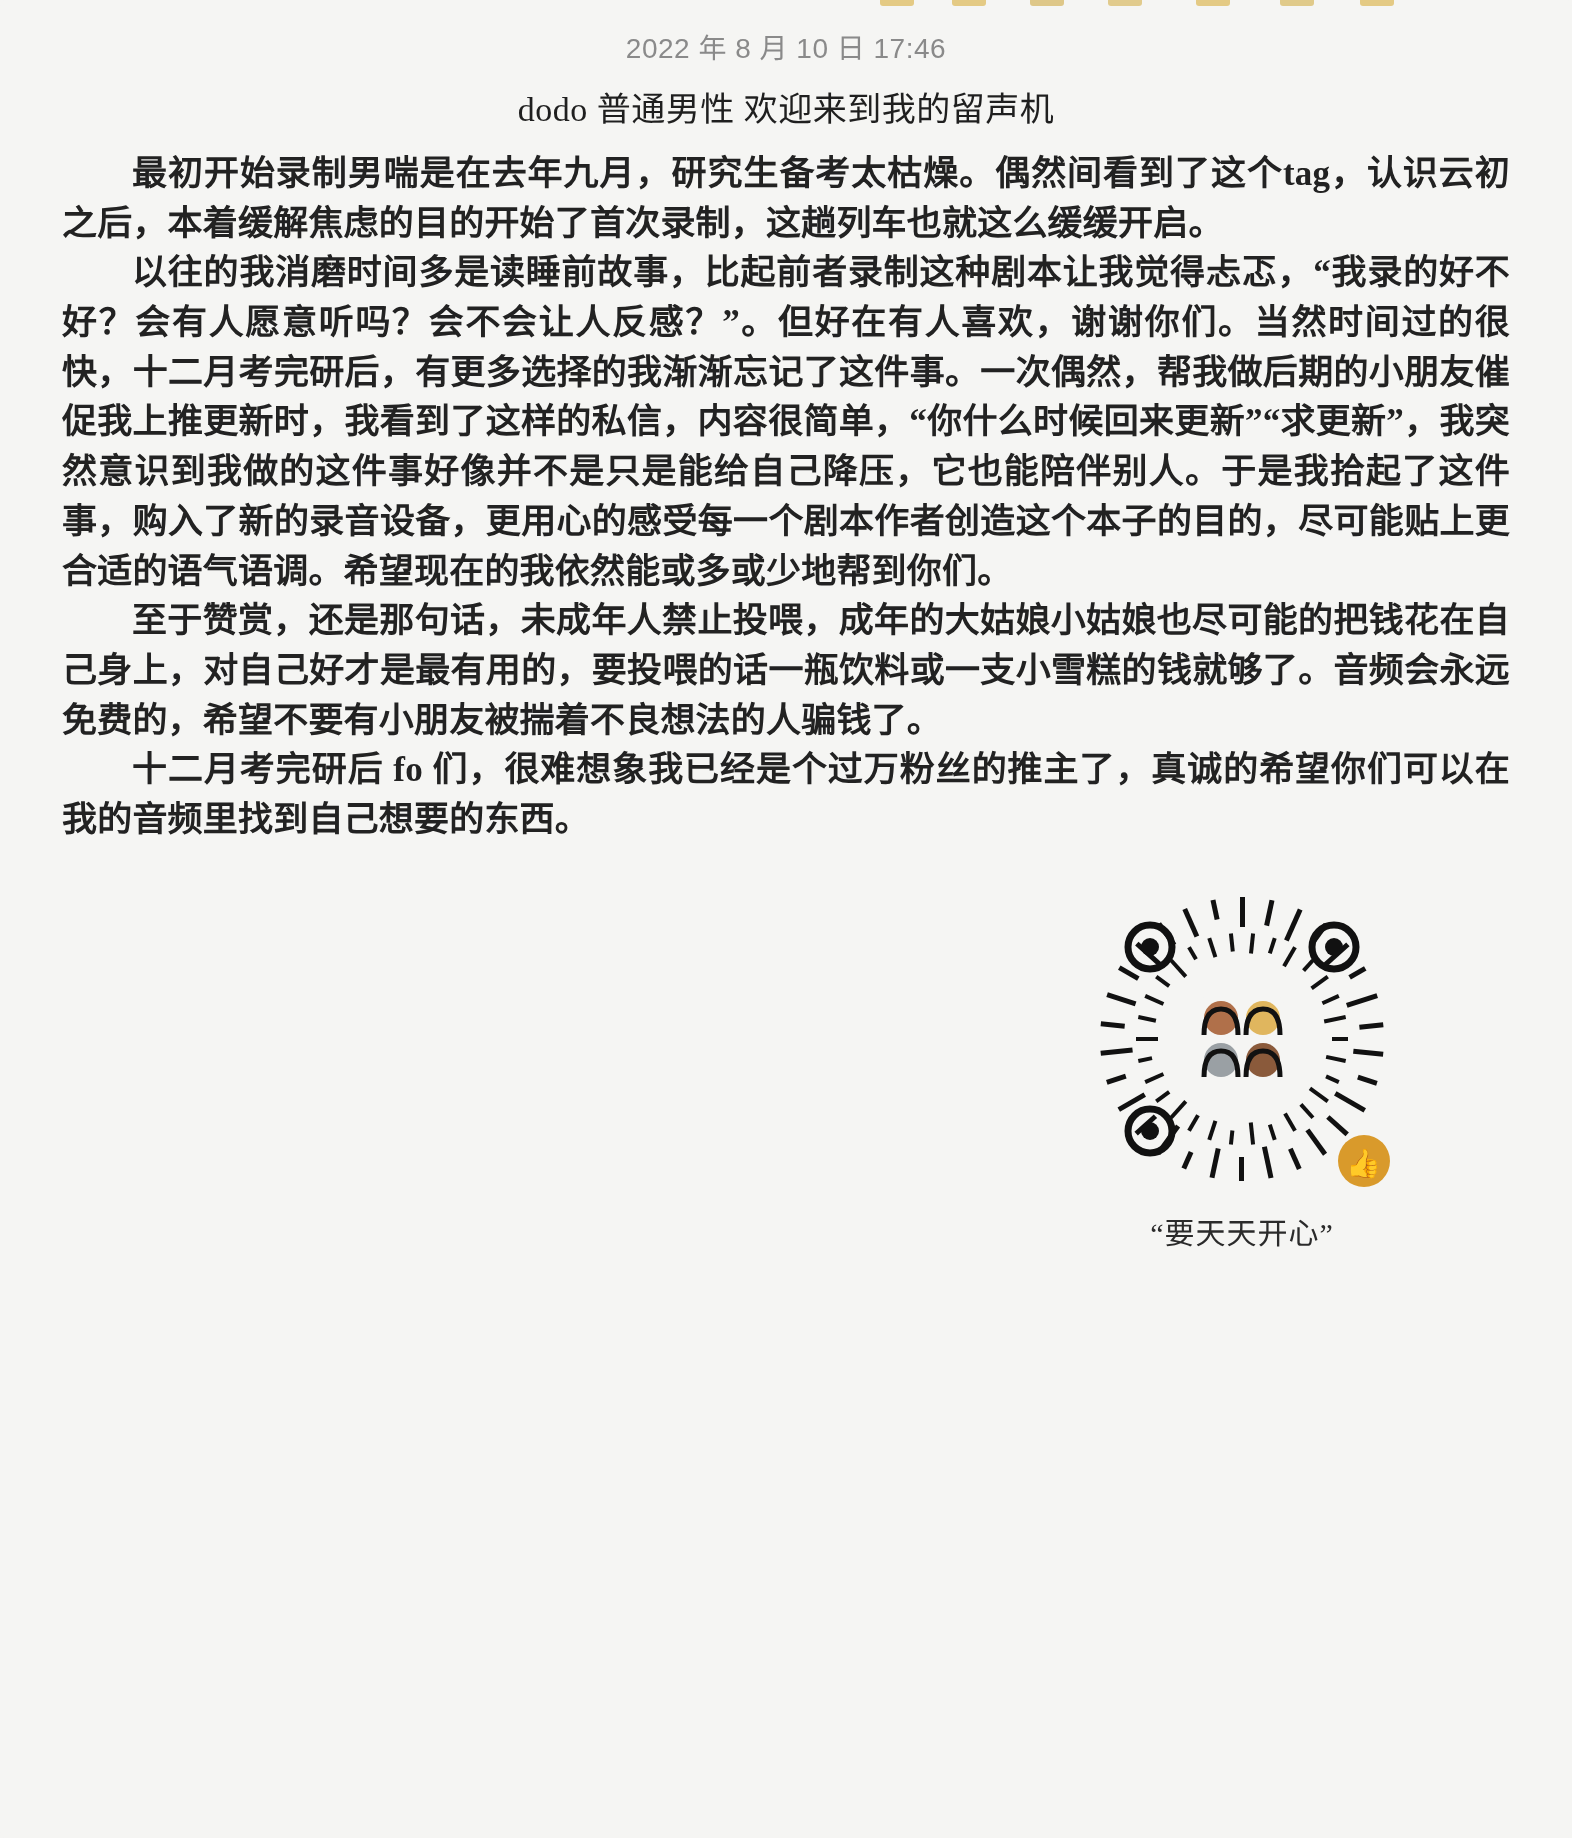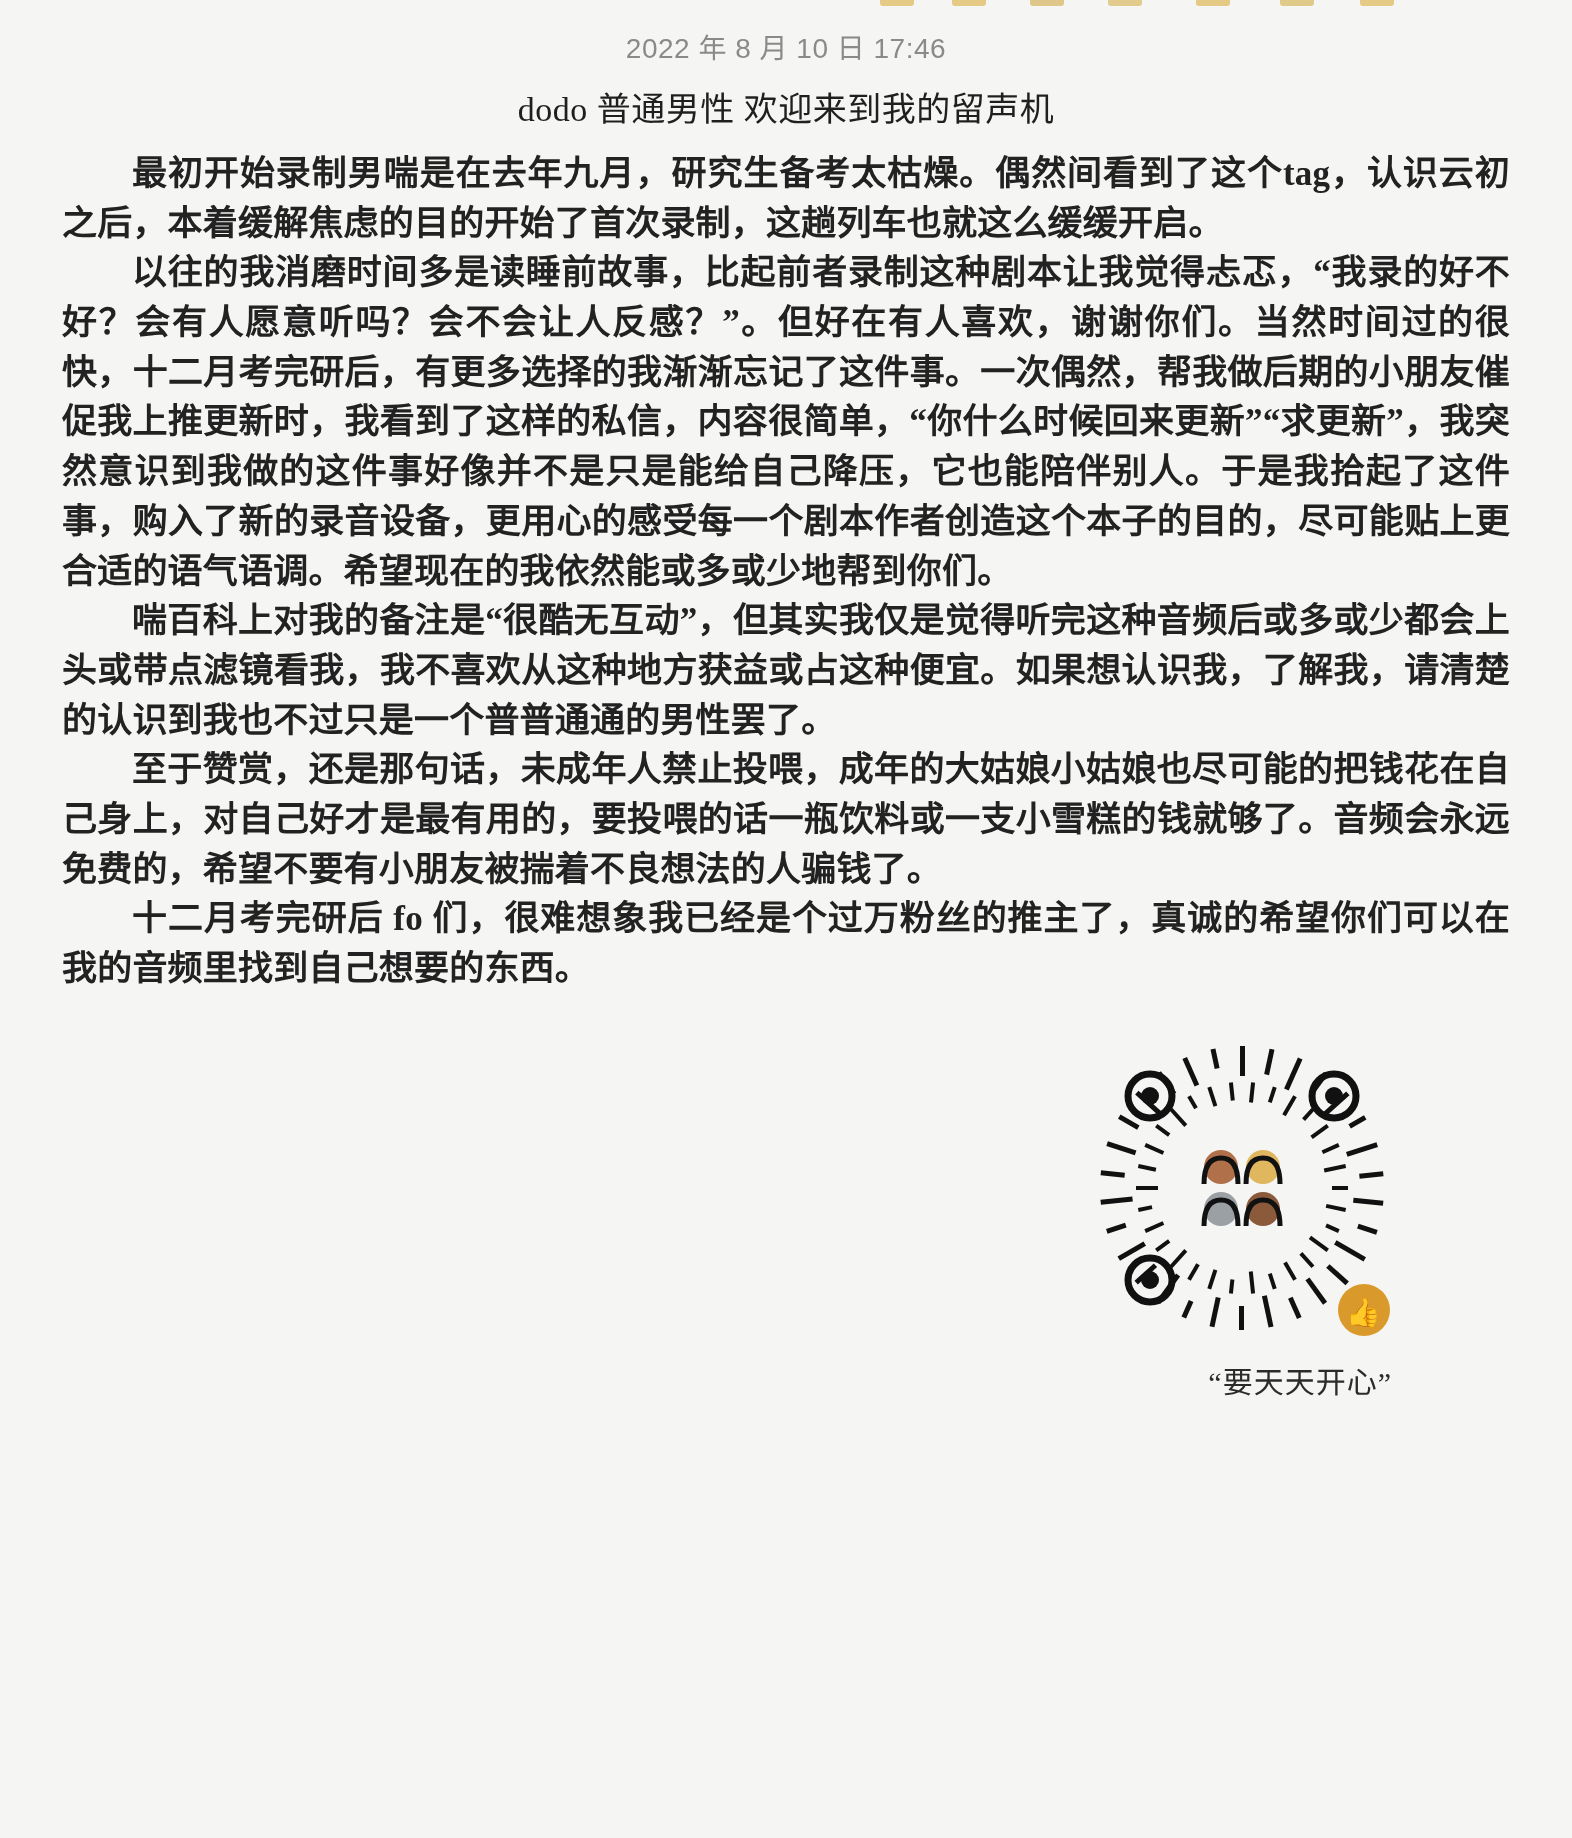--- a/index.html
+++ b/index.html
@@ -81,21 +81,21 @@
     top: 10px;
     width: 300px;
     height: 300px;
   }
   .qr svg { display: block; }
   .qr-caption {
     position: absolute;
     left: 1030px;
     top: 330px;
     width: 300px;
-    text-align: right;
+    text-align: center;
     font-size: 30px;
     color: #2b2b2b;
     letter-spacing: 1px;
   }
 </style>
 </head>
 <body>
 
 <div class="page">
 
@@ -109,21 +109,20 @@
     <i style="left:480px;background:#d4a017;"></i>
   </div>
 
   <div class="timestamp">2022 年 8 月 10 日 17:46</div>
 
   <h1 class="doc-title">dodo 普通男性 欢迎来到我的留声机</h1>
 
   <div class="body-text">
     <p>最初开始录制男喘是在去年九月，研究生备考太枯燥。偶然间看到了这个tag，认识云初之后，本着缓解焦虑的目的开始了首次录制，这趟列车也就这么缓缓开启。</p>
     <p>以往的我消磨时间多是读睡前故事，比起前者录制这种剧本让我觉得忐忑，“我录的好不好？会有人愿意听吗？会不会让人反感？”。但好在有人喜欢，谢谢你们。当然时间过的很快，十二月考完研后，有更多选择的我渐渐忘记了这件事。一次偶然，帮我做后期的小朋友催促我上推更新时，我看到了这样的私信，内容很简单，“你什么时候回来更新”“求更新”，我突然意识到我做的这件事好像并不是只是能给自己降压，它也能陪伴别人。于是我拾起了这件事，购入了新的录音设备，更用心的感受每一个剧本作者创造这个本子的目的，尽可能贴上更合适的语气语调。希望现在的我依然能或多或少地帮到你们。</p>
-    <p>喘百科上对我的备注是“很酷无互动”，但其实我仅是觉得听完这种音频后或多或少都会上头或带点滤镜看我，我不喜欢从这种地方获益或占这种便宜。如果想认识我，了解我，请清楚的认识到我也不过只是一个普普通通的男性罢了。</p>
     <p>至于赞赏，还是那句话，未成年人禁止投喂，成年的大姑娘小姑娘也尽可能的把钱花在自己身上，对自己好才是最有用的，要投喂的话一瓶饮料或一支小雪糕的钱就够了。音频会永远免费的，希望不要有小朋友被揣着不良想法的人骗钱了。</p>
     <p>十二月考完研后 fo 们，很难想象我已经是个过万粉丝的推主了，真诚的希望你们可以在我的音频里找到自己想要的东西。</p>
   </div>
 
   <div class="qr-wrap">
     <div class="qr">
       <svg width="300" height="300" viewBox="0 0 300 300" aria-hidden="true">
         <rect x="0" y="0" width="300" height="300" fill="#f5f5f3"></rect>
         <g fill="#111">
 

